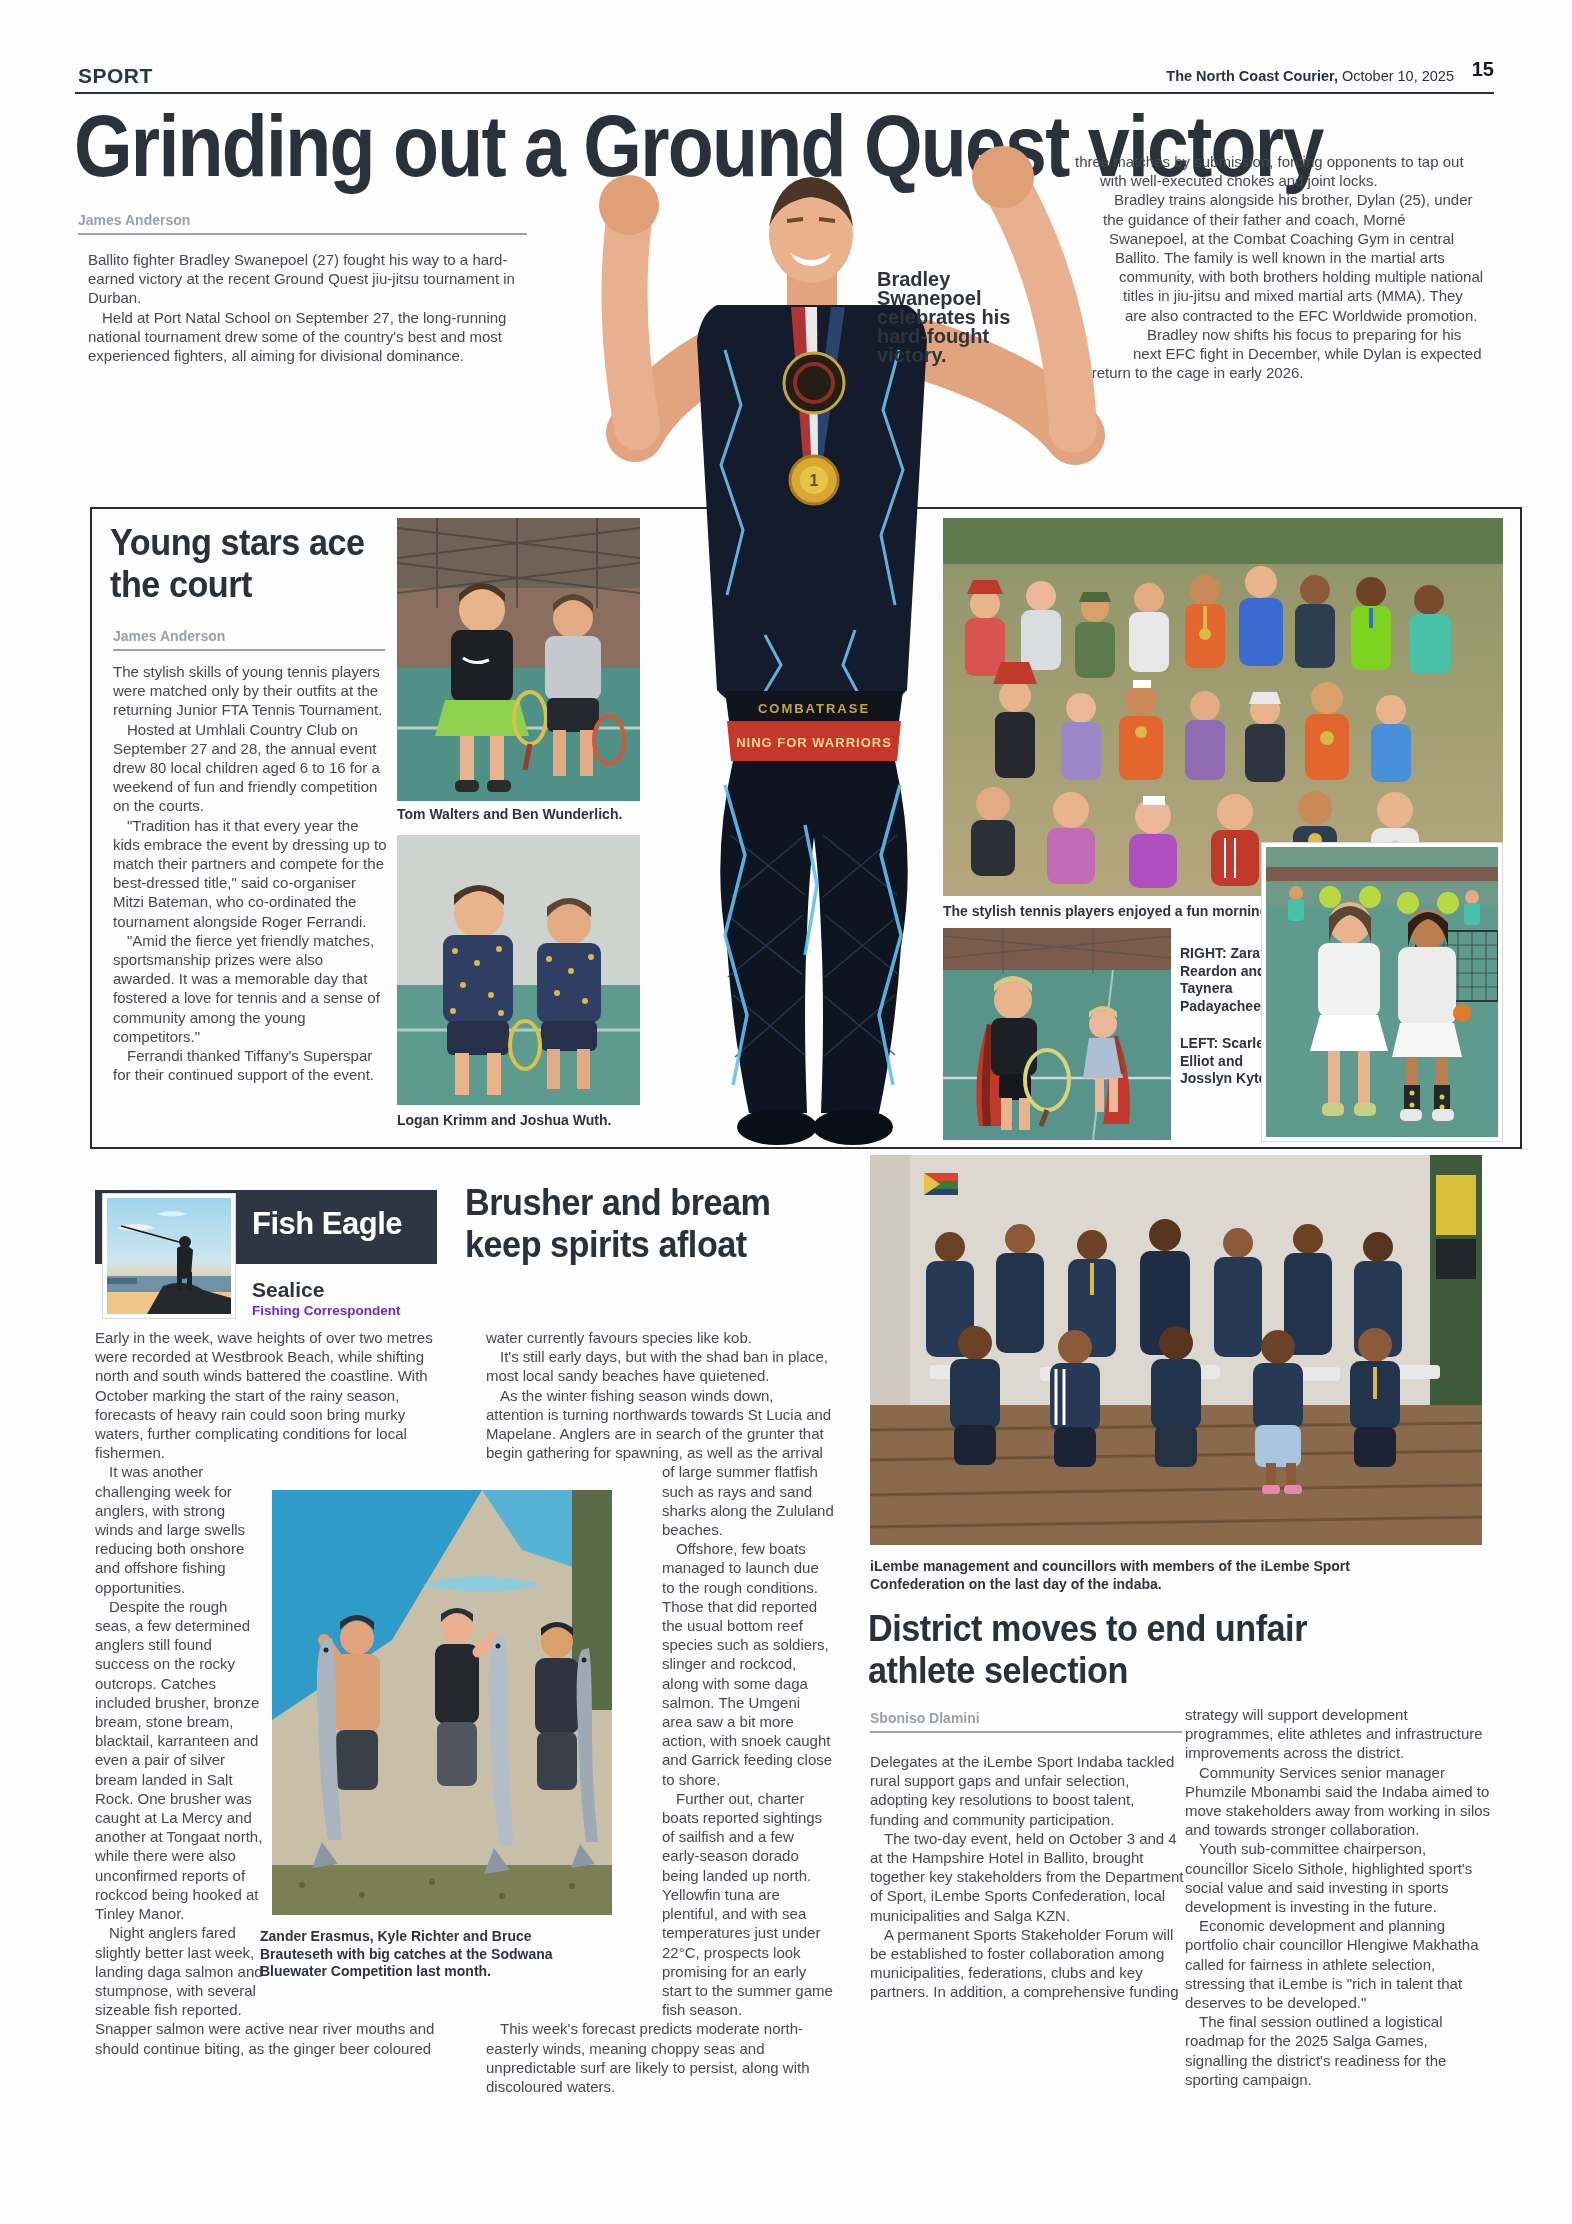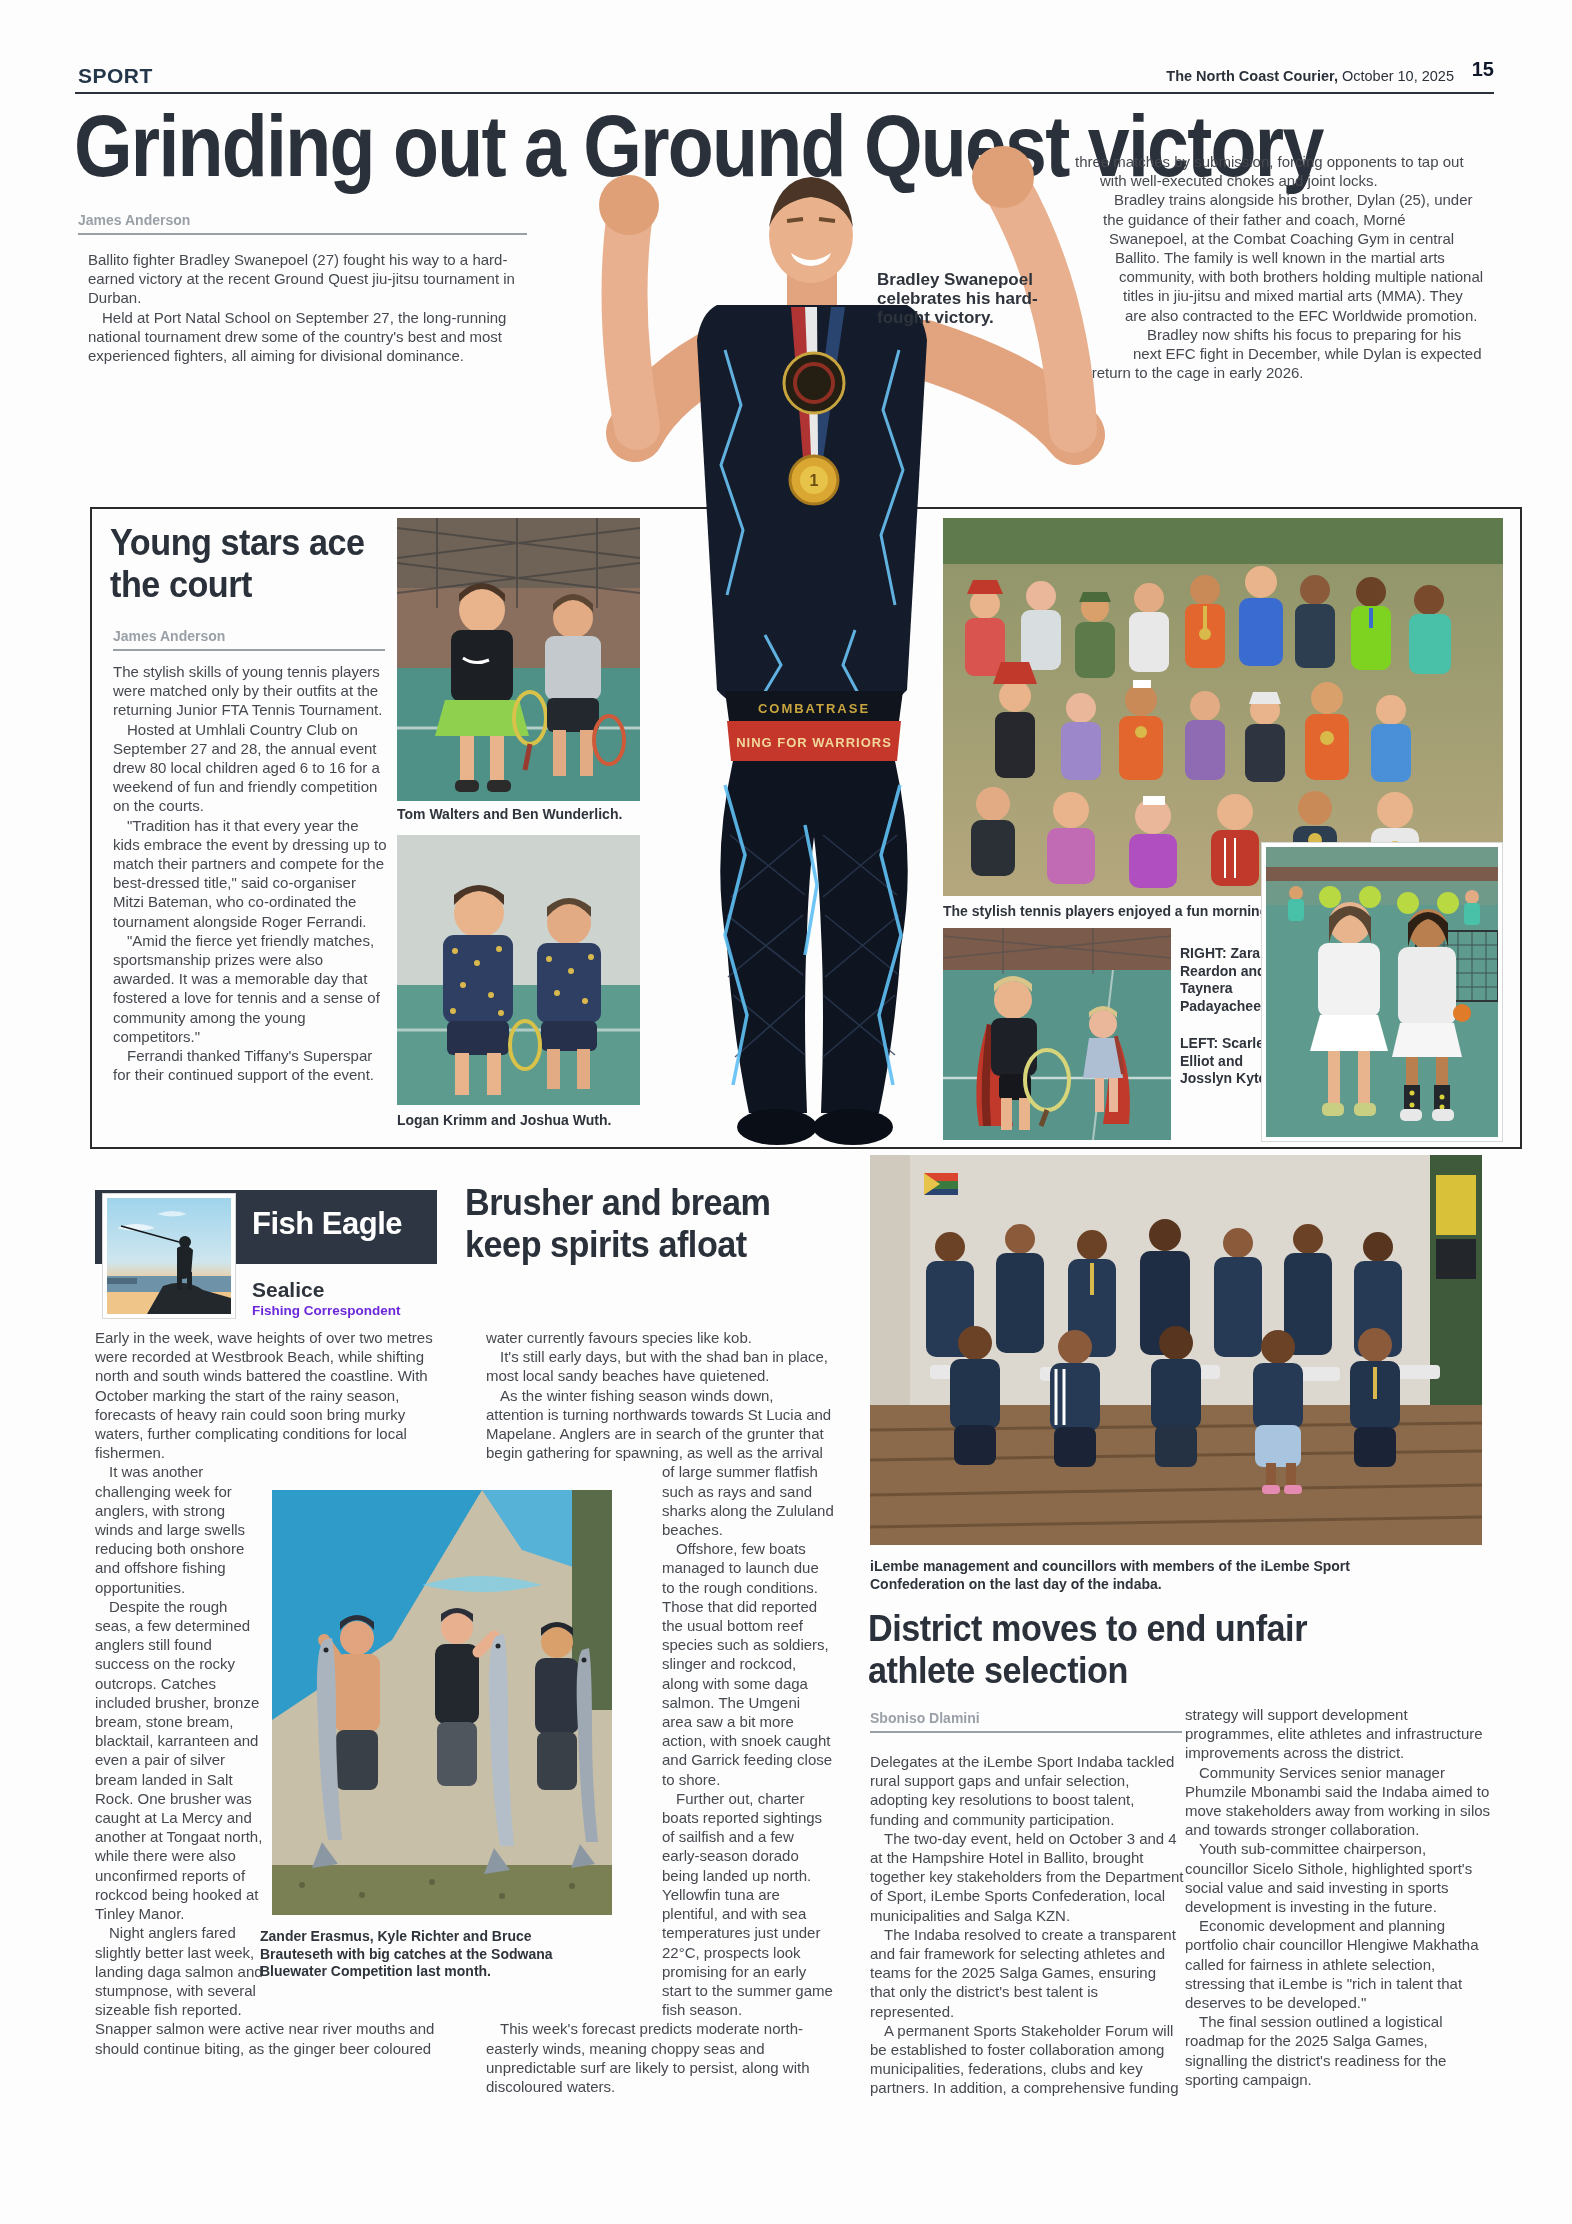--- a/index.html
+++ b/index.html
@@ -450,21 +450,21 @@
       <g stroke="#5fc0f5" stroke-width="3.5" fill="none" opacity=".9">
         <polyline points="170,650 190,720 170,800 192,880 178,950"></polyline>
         <polyline points="345,650 326,720 346,800 324,880 338,950"></polyline>
         <polyline points="250,690 262,750 250,820"></polyline>
       </g>
       <ellipse cx="222" cy="992" rx="40" ry="18" fill="#0a0e16"></ellipse>
       <ellipse cx="298" cy="992" rx="40" ry="18" fill="#0a0e16"></ellipse>
     </svg>
   </div>
 
-  <div class="abs caption" style="left:877px;top:270px;width:168px;font-size:17px;line-height:19px;z-index:7;">Bradley Swanepoel celebrates his hard-fought victory.</div>
+  <div class="abs caption" style="left:877px;top:270px;width:168px;font-size:20px;line-height:19px;z-index:7;">Bradley Swanepoel celebrates his hard-fought victory.</div>
 
   <div class="abs fe-banner" style="left:95px;top:1190px;width:342px;height:74px;"></div>
   <div class="abs fe-title" style="left:252px;top:1206px;">Fish Eagle</div>
   <div class="abs photo white-frame" style="left:103px;top:1194px;width:124px;height:116px;z-index:3;">
     <svg viewBox="0 0 124 116" preserveAspectRatio="none">
       <defs>
           <linearGradient id="dawn" x1="0" y1="0" x2="0" y2="1">
         <stop offset="0" stop-color="#9fd4ec"></stop>
             <stop offset=".55" stop-color="#cfe6ef"></stop>
             <stop offset=".75" stop-color="#f0c58a"></stop>
@@ -662,21 +662,20 @@
 
   <div class="abs sec-headline" style="left:868px;top:1608px;">
     <div>District moves to end unfair</div>
     <div>athlete selection</div>
   </div>
   <div class="abs byline" style="left:870px;top:1710px;width:312px;">Sboniso Dlamini</div>
 
   <div class="abs body-text" style="left:870px;top:1752px;width:315px;">
     <p>Delegates at the iLembe Sport Indaba tackled rural support gaps and unfair selection, adopting key resolutions to boost talent, funding and community participation.</p>
     <p>The two-day event, held on October 3 and 4 at the Hampshire Hotel in Ballito, brought together key stakeholders from the Department of Sport, iLembe Sports Confederation, local municipalities and Salga KZN.</p>
-    <p>The Indaba resolved to create a transparent and fair framework for selecting athletes and teams for the 2025 Salga Games, ensuring that only the district's best talent is represented.</p>
     <p>A permanent Sports Stakeholder Forum will be established to foster collaboration among municipalities, federations, clubs and key partners. In addition, a comprehensive funding</p>
   </div>
   <div class="abs body-text" style="left:1185px;top:1705px;width:307px;">
     <p>strategy will support development programmes, elite athletes and infrastructure improvements across the district.</p>
     <p>Community Services senior manager Phumzile Mbonambi said the Indaba aimed to move stakeholders away from working in silos and towards stronger collaboration.</p>
     <p>Youth sub-committee chairperson, councillor Sicelo Sithole, highlighted sport's social value and said investing in sports development is investing in the future.</p>
     <p>Economic development and planning portfolio chair councillor Hlengiwe Makhatha called for fairness in athlete selection, stressing that iLembe is "rich in talent that deserves to be developed."</p>
     <p>The final session outlined a logistical roadmap for the 2025 Salga Games, signalling the district's readiness for the sporting campaign.</p>
   </div>
 

